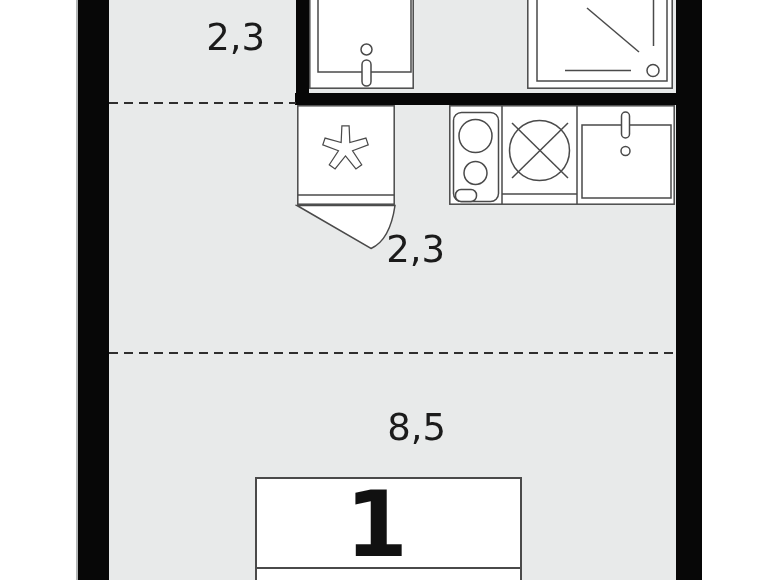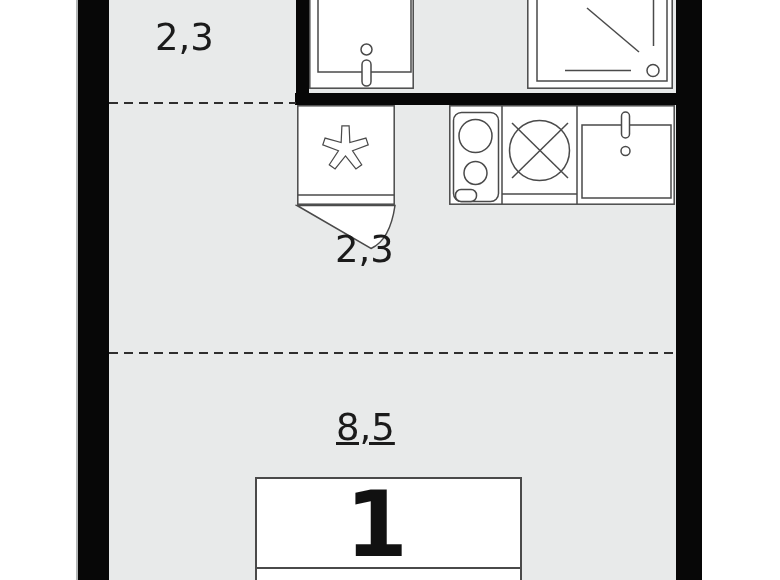--- a/index.html
+++ b/index.html
@@ -17,26 +17,26 @@
   .edge-line{left:76px; top:0; width:2px; height:580px; background:#b3b6b6;}
   .wall{background:var(--wall);}
   .wall-left{left:78px; top:0; width:31px; height:580px;}
   .wall-right{left:676px; top:0; width:26px; height:580px;}
   .bath-wall-h{left:295px; top:93px; width:381px; height:12px;}
   .bath-wall-v{left:296px; top:0; width:13px; height:95px;}
   .dash{height:2px; background:repeating-linear-gradient(90deg,var(--dash) 0 9px,transparent 9px 15px);}
   .dash-top{left:109px; top:102px; width:187px;}
   .dash-mid{left:109px; top:352px; width:567px;}
   .area-label{
-    width:110px; height:44px; line-height:44px; text-align:left;
+    width:110px; height:44px; line-height:44px; text-align:right;
     font-size:37px; color:var(--label-text);
   }
   .lbl-hall{left:155px; top:16px;}
   .lbl-kitchen{left:335px; top:228px;}
-  .lbl-room{left:336px; top:406px;text-decoration:underline;}
+  .lbl-room{left:336px; top:406px;}
   svg .ln{stroke:var(--line); fill:none; stroke-width:1.5px;}
   svg .shp{stroke:var(--line); fill:var(--fixture-fill); stroke-width:1.5px;}
   .bed{
     left:255px; top:477px; width:267px; height:115px;
     background:var(--fixture-fill); border:2px solid var(--line); box-sizing:border-box;
   }
   .bed-divider{left:0; top:88px; width:100%; height:2px; background:var(--line);}
   .bed-number{
     left:0; top:0; width:100%; height:88px; line-height:92px; text-align:center;
     font-size:90px; font-weight:bold; color:#111; transform:translateX(-12px);

